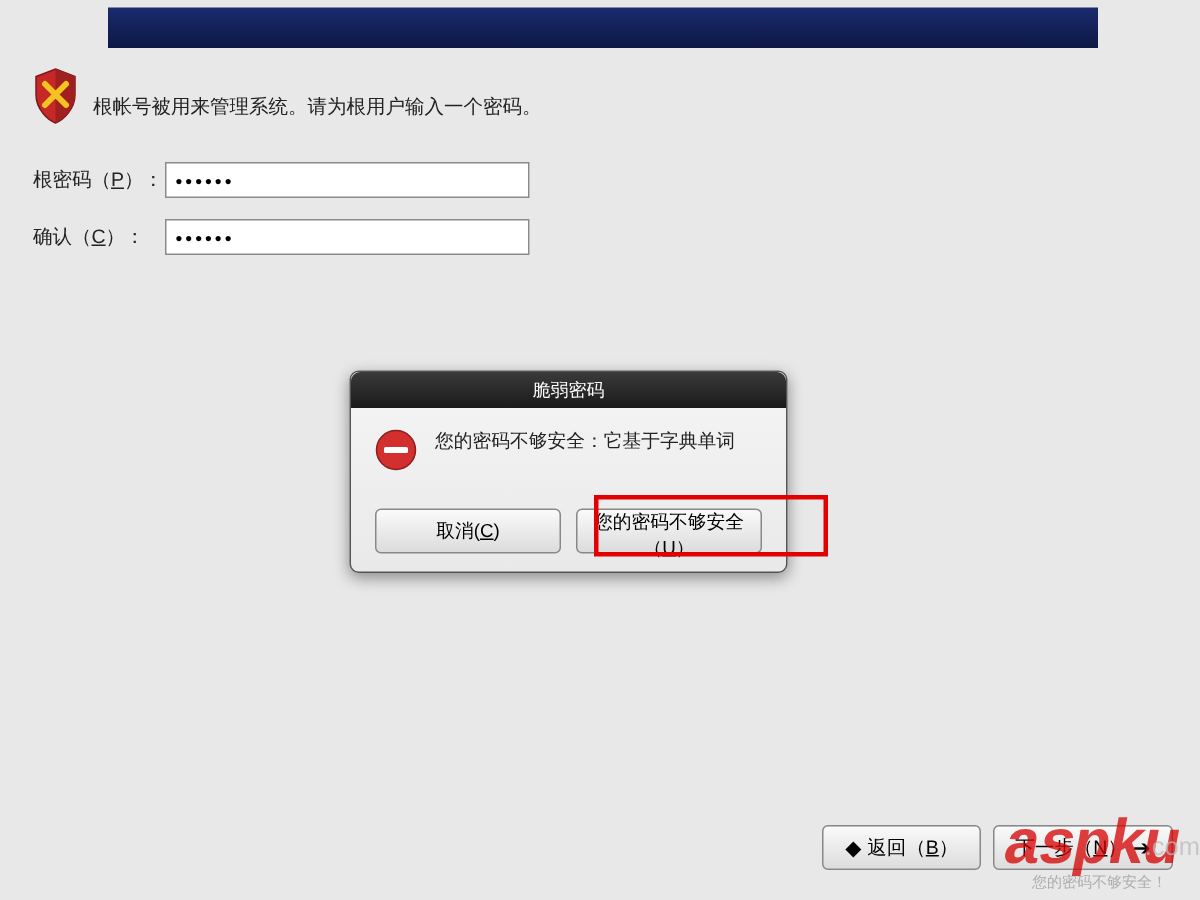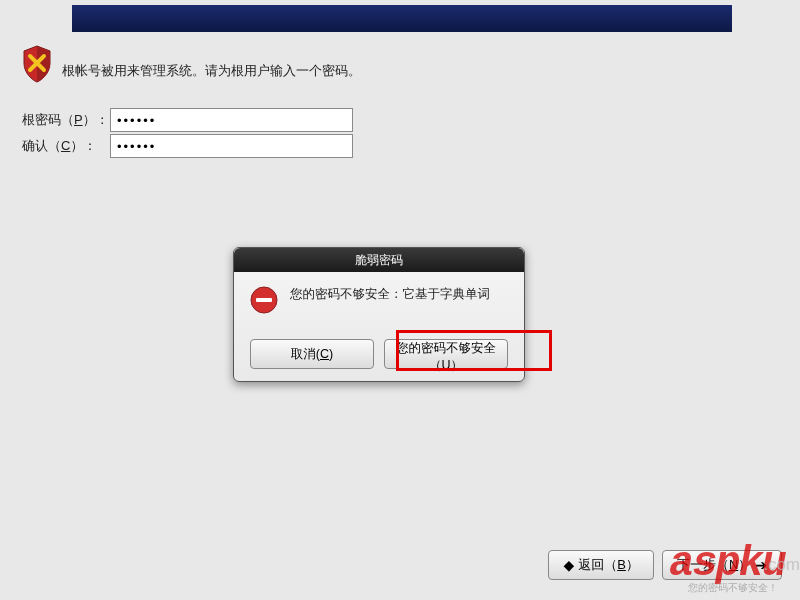--- a/index.html
+++ b/index.html
@@ -26,21 +26,21 @@
   top: 62px; left: 62px;
   color: #222;
 }
 .form-area {
   position: absolute;
   top: 108px; left: 22px;
 }
 .form-row {
   display: flex;
   align-items: center;
-  margin-bottom: 2px;
+  margin-bottom: 14px;
 }
 .form-label {
   width: 88px;
   text-align: left;
   color: #222;
   white-space: nowrap;
 }
 .form-label .mnemonic { text-decoration: underline; }
 .pw-input {
   width: 243px; height: 24px;

